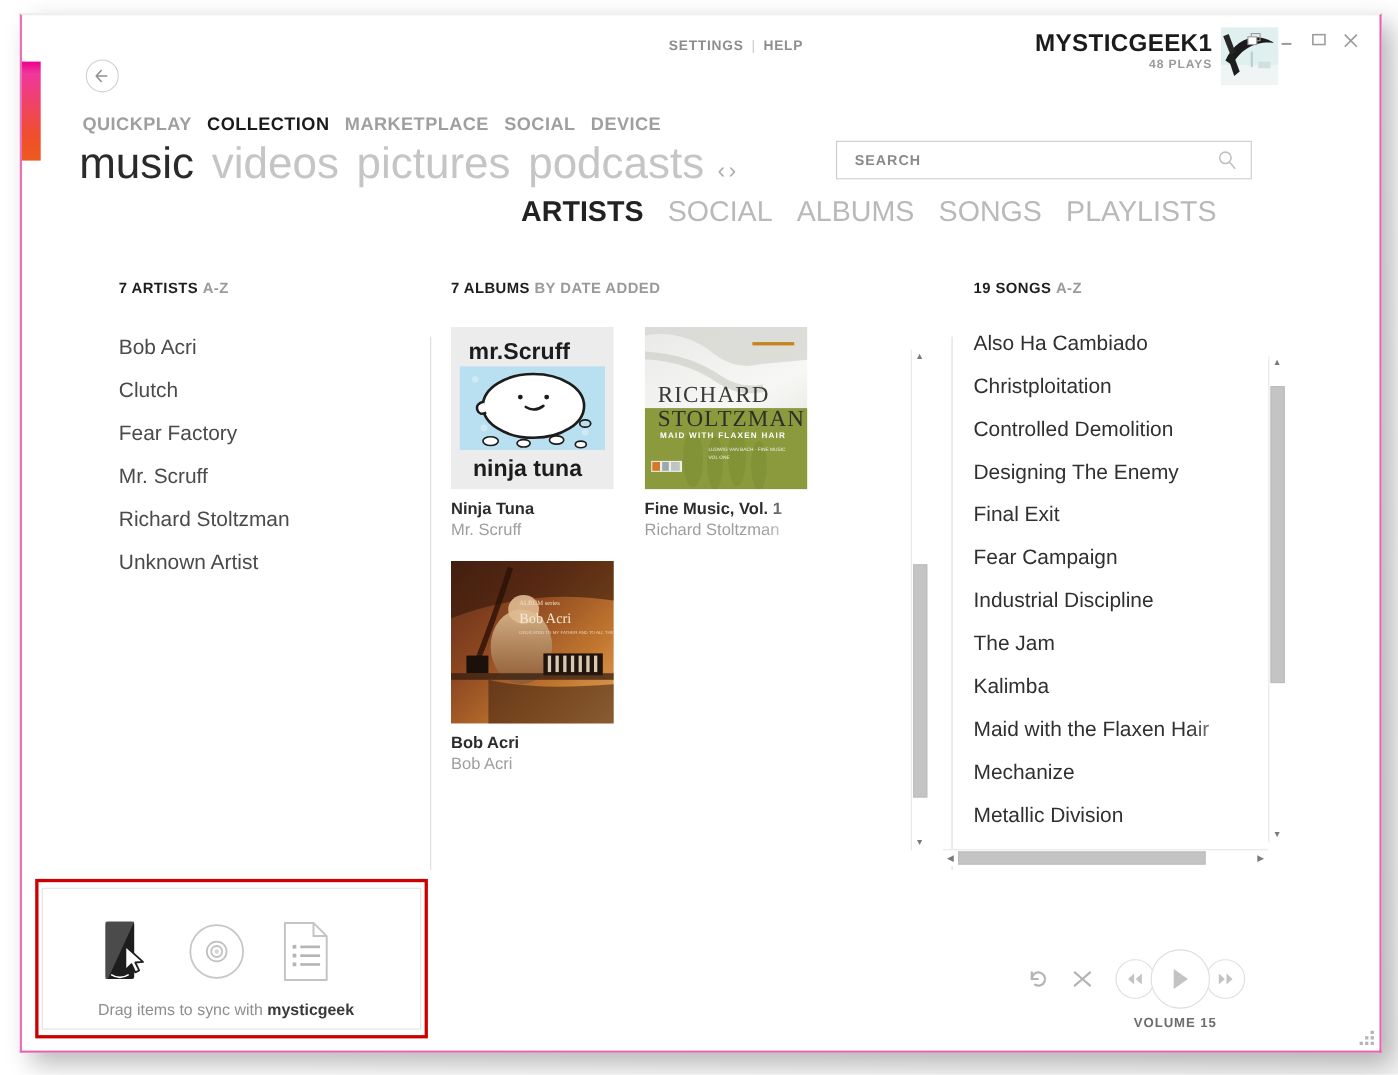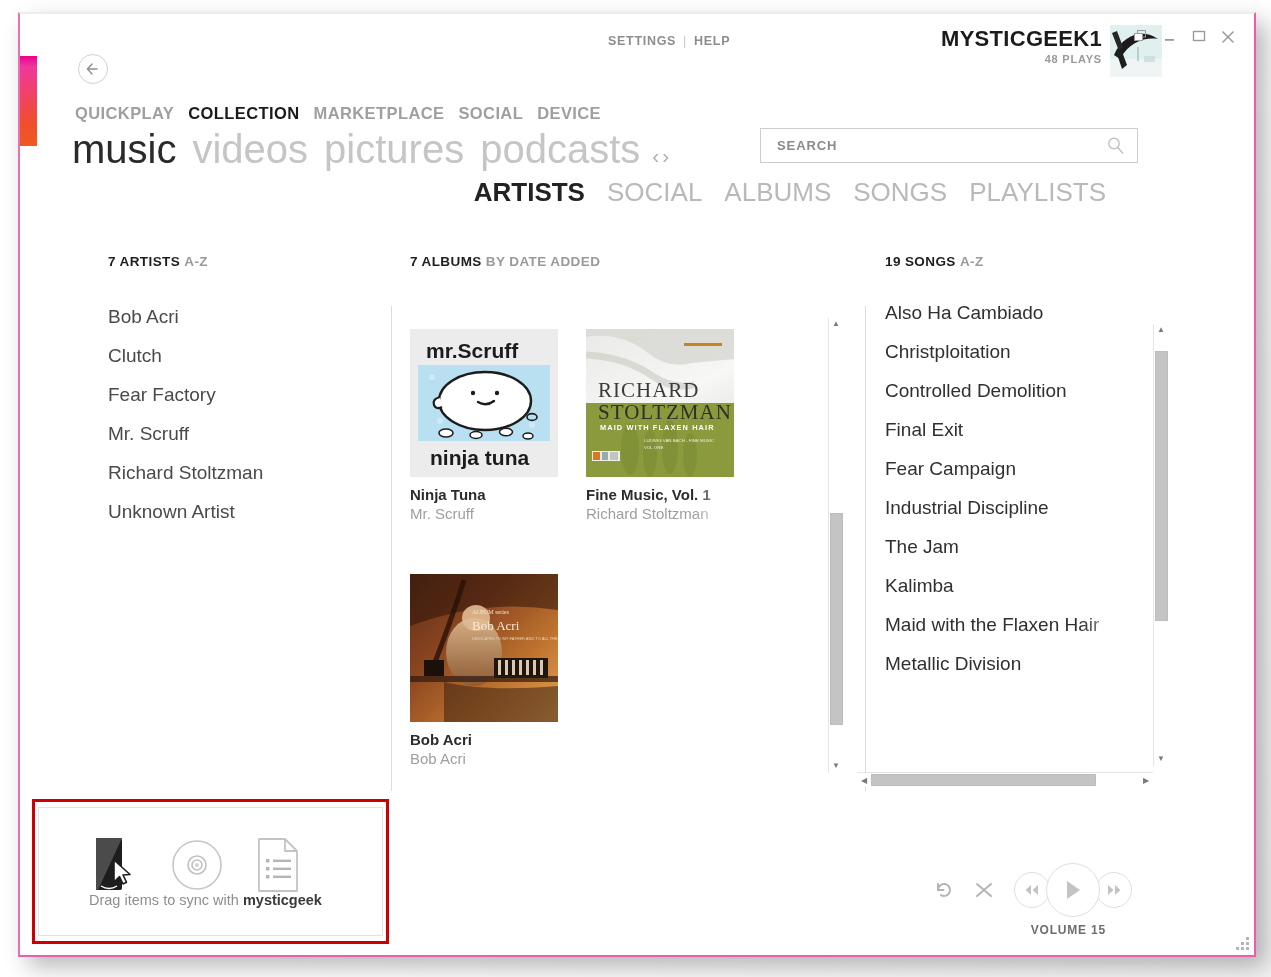--- a/index.html
+++ b/index.html
@@ -137,21 +137,21 @@
 
   .vdiv { position: absolute; width: 1px; background: #dcdcdc; }
 
   
   #col-albums { position: absolute; left: 390px; top: 0; width: 420px; }
   #albums-grid {
     display: flex; flex-wrap: wrap; gap: 0px 26px;
     width: 400px; margin-top: 0px;
   }
   .album { width: 150px; margin-bottom: 20px; }
-  .album .art { width: 160px; height: 148px; overflow: hidden; position: relative; margin-top: 32px; }
+  .album .art { width: 160px; height: 148px; overflow: hidden; position: relative; }
   .album .title {
     font-size: 15px; color: #2c2c2c; font-weight: 600; margin-top: 9px;
     white-space: nowrap; overflow: hidden;
   }
   .album .artist {
     font-size: 15px; color: #9e9e9e; margin-top: 2px;
     white-space: nowrap; overflow: hidden;
   }
   .album.fade .title, .album.fade .artist {
     -webkit-mask-image: linear-gradient(90deg,#000 72%, transparent 100%);
@@ -203,21 +203,21 @@
   #sync-panel {
     position: absolute; left: 18px; top: 793px;
     width: 345px; height: 129px;
     border: 1px solid #e2e2e2; background: #fff;
   }
   #sync-icons {
     position: absolute; left: 54px; top: 28px;
     display: flex; align-items: center; gap: 32px;
   }
   #sync-text {
-    position: absolute; left: 50px; bottom: 27px;
+    position: absolute; left: 50px; bottom: 8px;
     font-size: 14.5px; color: #8e8e8e;
   }
   #sync-text b { color: #3a3a3a; font-weight: bold; }
 
   
   #transport {
     position: absolute; right: 122px; bottom: 38px;
     display: flex; align-items: center; gap: 0px;
   }
   #transport .mini { color: #b4b4b4; margin-right: 20px; display:flex; align-items:center; }
@@ -492,26 +492,28 @@
 
       <div id="col-songs">
         <div class="col-header">
           <span class="count">19 SONGS</span>
           <span class="sort">A-Z</span>
         </div>
         <div id="songs-list">
           <div class="song">Also Ha Cambiado</div>
           <div class="song">Christploitation</div>
           <div class="song">Controlled Demolition</div>
+          <div class="song">Designing The Enemy</div>
           <div class="song">Final Exit</div>
           <div class="song">Fear Campaign</div>
           <div class="song">Industrial Discipline</div>
           <div class="song">The Jam</div>
           <div class="song">Kalimba</div>
           <div class="song trunc">Maid with the Flaxen Hair</div>
+          <div class="song">Mechanize</div>
           <div class="song">Metallic Division</div>
         </div>
 
         <div class="vscroll" style="left:268px; top:70px; height:442px;">
           <span class="arrow">▲</span>
           <div class="track">
             <div class="thumb" style="top:14px; height:270px;"></div>
           </div>
           <span class="arrow">▼</span>
         </div>

